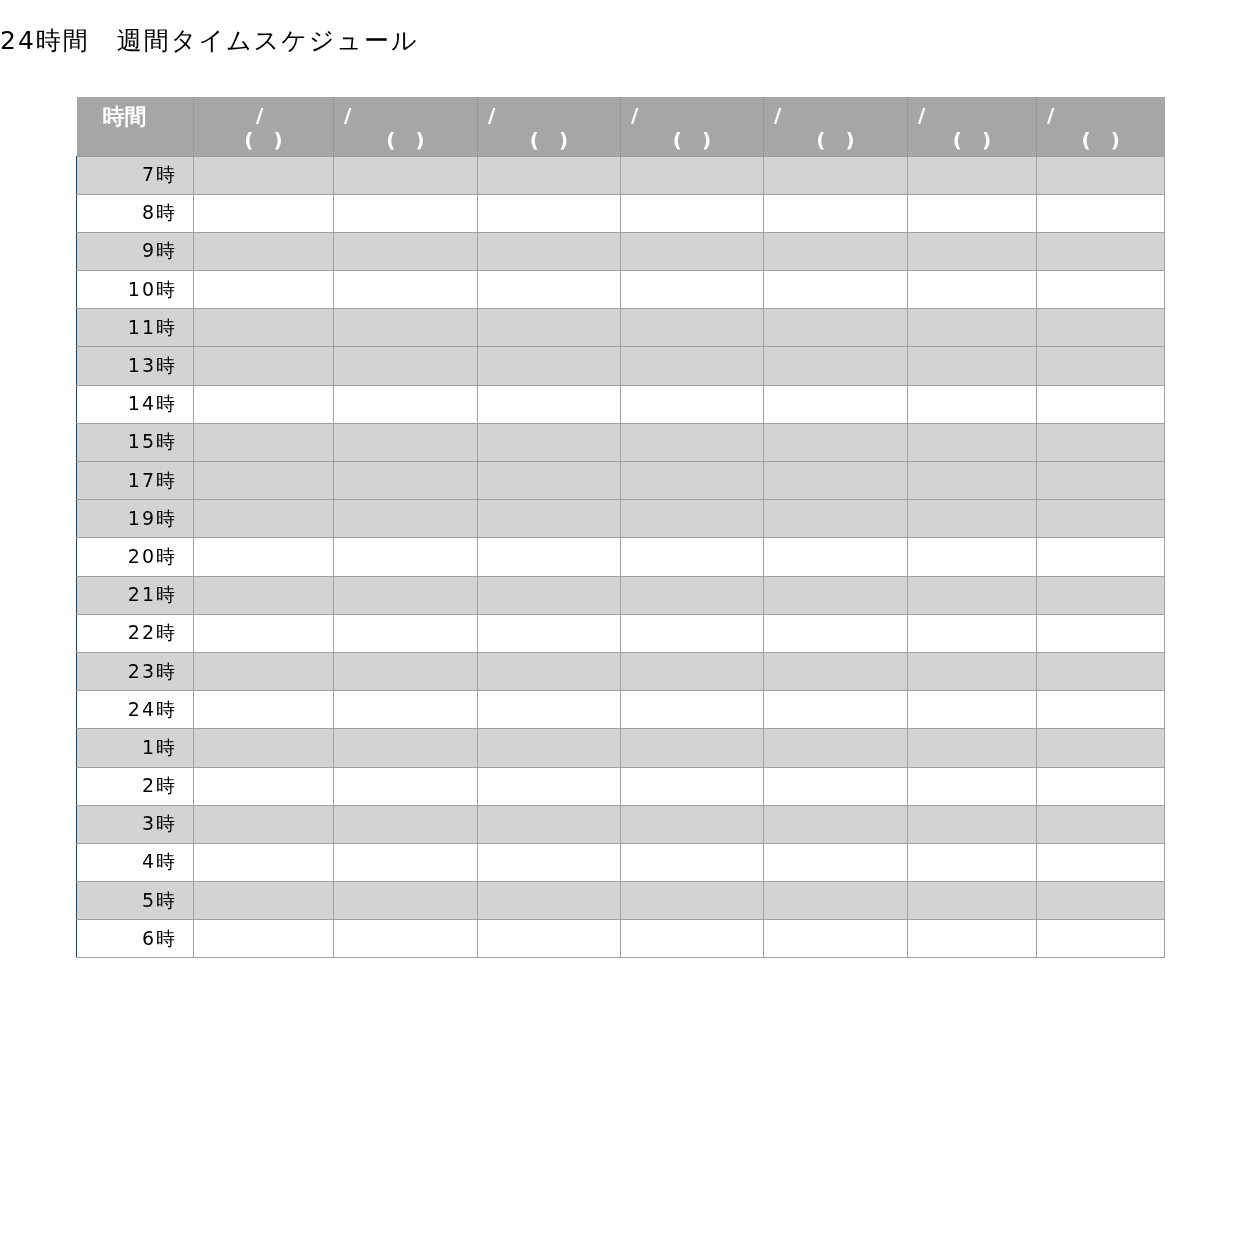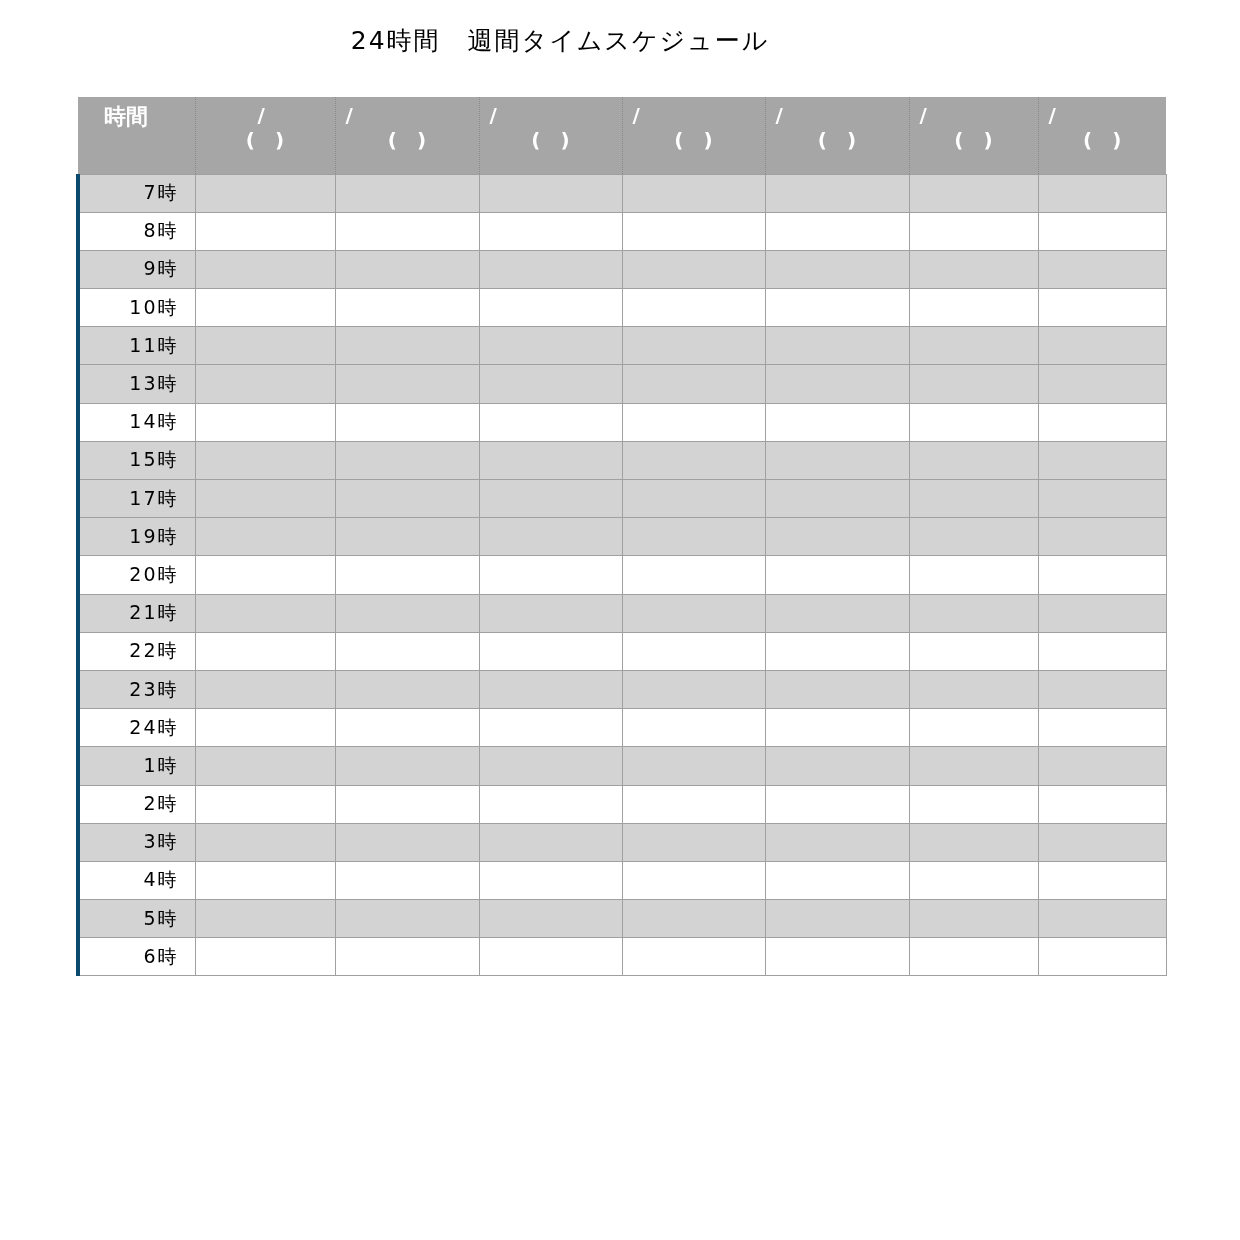--- a/index.html
+++ b/index.html
@@ -1,29 +1,29 @@
 <!DOCTYPE html>
 <html><head>
 <meta charset="utf-8">
 <style>
   html, body { margin:0; padding:0; background:#ffffff; }
   body { width:1240px; height:1240px; position:relative; font-family:"DejaVu Sans", sans-serif; color:#000; }
-  .title { position:absolute; top:24px; left:0; width:1120px; text-align:center; font-size:25px; letter-spacing:2px; }
+  .title { position:absolute; top:24px; left:0; width:1120px; text-align:left; font-size:25px; letter-spacing:2px; }
   table { position:absolute; left:76px; top:97px; border-collapse:collapse; table-layout:fixed; width:1088px; }
   th, td { padding:0; box-sizing:border-box; }
-  thead th { background:#a6a6a6; color:#ffffff; height:77px; border-left:1px dotted #8a8a8a; vertical-align:top; font-weight:bold; }
+  thead th { background:#a6a6a6; color:#ffffff; height:59px; border-left:1px dotted #8a8a8a; vertical-align:top; font-weight:bold; }
   thead th:first-child { border-left:none; text-align:left; }
   .hlabel { display:block; font-size:22px; padding:5px 0 0 26px; }
   .slash { display:block; text-align:left; font-size:20px; padding:6px 0 0 10px; height:24px; }
   .paren { display:block; text-align:center; font-size:20px; letter-spacing:0; }
   .slash.c0 { padding-left:62px; }
   tbody td { height:38.2px; border:1px solid #a0a0a0; border-left:1px solid #9a9a9a; }
   tbody tr.odd td { background:#d3d3d3; }
   tbody tr.even td { background:#ffffff; }
-  tbody td.hour { text-align:right; padding-right:16px; font-size:19px; letter-spacing:2px; border-left:4px solid #0c4a6e; }
+  tbody td.hour { text-align:right; padding-right:16px; font-size:19px; letter-spacing:2px; border-left:1px solid #0c4a6e; }
   tbody tr { height:38.2px; }
 </style>
 </head>
 <body>
 
 <div class="title">24時間　週間タイムスケジュール</div>
 
 <table>
   <colgroup>
     <col style="width:117px">

